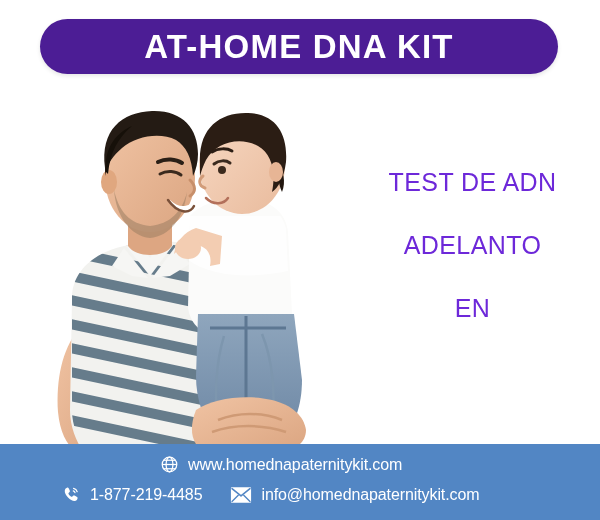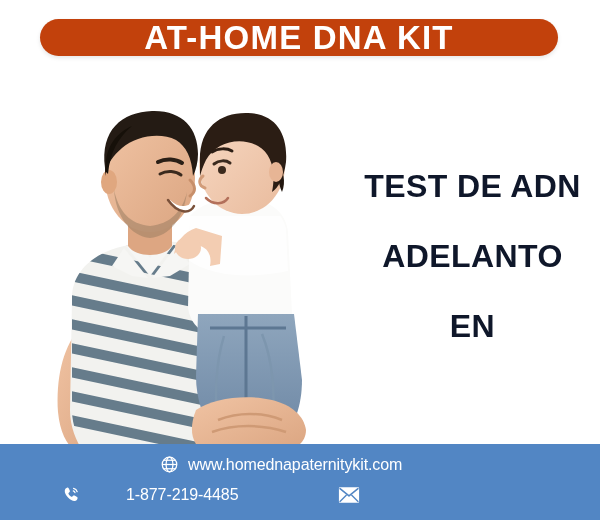--- a/index.html
+++ b/index.html
@@ -21,22 +21,22 @@
     background: #ffffff;
     overflow: hidden;
   }
 
   
   .header-banner {
     position: absolute;
     left: 40px;
     top: 19px;
     width: 518px;
-    height: 37px;
-    background: #c2410c;
+    height: 55px;
+    background: #4c1d95;
     border-radius: 28px;
     display: flex;
     align-items: center;
     justify-content: center;
     box-shadow: 0 2px 4px rgba(0,0,0,0.10);
     text-align: center;
   }
   .header-title {
     color: #ffffff;
     font-size: 33px;
@@ -64,23 +64,23 @@
 
   
   .headline-block {
     position: absolute;
     left: 345px;
     top: 150px;
     width: 255px;
     text-align: center;
   }
   .headline-line {
-    color: #0f172a;
-    font-size: 32px;
-    font-weight: bold;
+    color: #6d28d9;
+    font-size: 25px;
+    font-weight: normal;
     letter-spacing: 0.4px;
     line-height: 1;
     font-family: "Liberation Sans", sans-serif;
     white-space: nowrap;
   }
   .headline-line.l1 { margin-top: 20px; }
   .headline-line.l2 { margin-top: 38px; }
   .headline-line.l3 { margin-top: 38px; }
 
   
@@ -98,21 +98,20 @@
     align-items: center;
     white-space: nowrap;
   }
   .footer-row-web {
     left: 160px;
     top: 455px;
   }
   .footer-row-contact {
     left: 62px;
     top: 485px;
-    gap: 36px;
   }
   .footer-text {
     color: #ffffff;
     font-size: 16px;
     font-family: Liberation Sans, sans-serif;
     letter-spacing: -0.1px;
     line-height: 1;
   }
   .icon-slot {
     display: inline-flex;
@@ -293,15 +292,16 @@
     <span class="footer-text">1-877-219-4485</span>
     <span class="gap-between"></span>
     <span class="icon-slot">
       <svg width="22" height="18" viewBox="0 0 24 18" fill="#ffffff">
         <path d="M1 1.4 L1 16.6 C1 17.1 1.4 17.4 1.9 17.4 L22.1 17.4 C22.6 17.4 23 17.1 23 16.6
                  L23 1.4 C23 0.9 22.6 0.6 22.1 0.6 L1.9 0.6 C1.4 0.6 1 0.9 1 1.4 Z"></path>
         <path d="M2.2 2.1 L12 10 L21.8 2.1" stroke="#5286c4" stroke-width="1.7" fill="none" stroke-linecap="round" stroke-linejoin="round"></path>
         <path d="M2.2 16 L9 9.2 M21.8 16 L15 9.2" stroke="#5286c4" stroke-width="1.5" fill="none" stroke-linecap="round"></path>
       </svg>
     </span>
+    <span class="footer-text">info@homednapaternitykit.com</span>
   </div>
 
 </div>
 
 </body></html>

